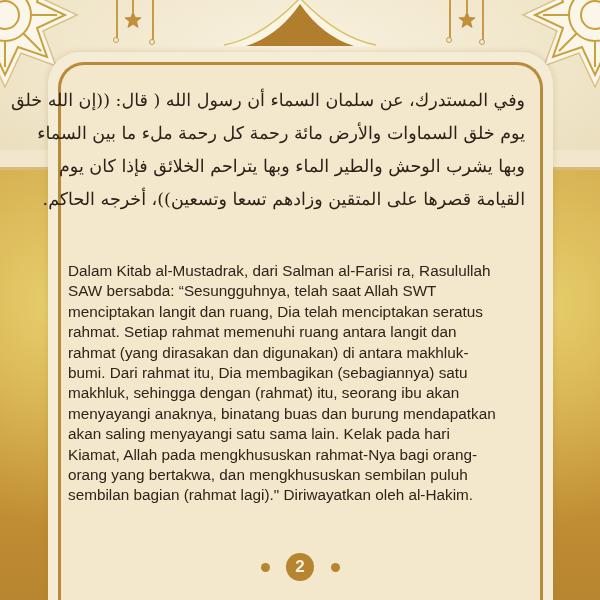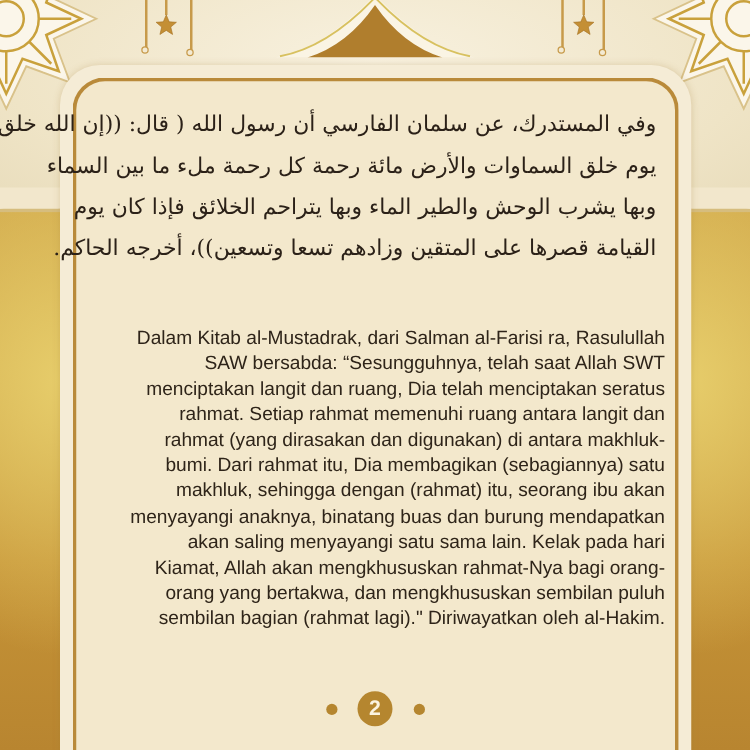--- a/index.html
+++ b/index.html
@@ -69,21 +69,21 @@
       position: absolute; left: 75px; top: 84px; width: 450px;
       direction: rtl; text-align: center;
       font-family: "DejaVu Serif", serif;
       font-size: 17.5px; line-height: 33px;
       color: #2b2118;
     }
     .arabic .line { display: block; white-space: nowrap; }
 
     .latin {
       position: absolute; left: 68px; top: 261px; width: 464px;
-      text-align: right;
+      text-align: left;
       font-family: "Liberation Sans", sans-serif;
       font-size: 15.3px; line-height: 20.4px;
       color: #2e2419;
     }
     .latin .line { display: block; white-space: nowrap; }
 
     .pager {
       position: absolute; left: 250px; top: 552px; width: 100px; height: 30px;
     }
     .pager-dot {
@@ -153,37 +153,37 @@
 <svg class="tri" viewBox="0 0 164 46">
   <path d="M2,46 Q40,40 82,-4 Q124,40 162,46 Z" fill="#faf4e4"></path>
   <path d="M6,45 Q44,38 82,-2 Q120,38 158,45" fill="none" stroke="#d8c160" stroke-width="1.5"></path>
   <path d="M28,46 Q60,36 82,4 Q104,36 136,46 Z" fill="#b07e2d"></path>
 </svg>
 
 <div class="card-outer"></div>
 <div class="card-inner"></div>
 
 <div class="arabic">
-  <span class="line">وفي المستدرك، عن سلمان الفارسي أن رسول الله ( قال: ((إن الله خلق</span>
+  <span class="line">وفي المستدرك، عن سلمان السماء أن رسول الله ( قال: ((إن الله خلق</span>
   <span class="line">يوم خلق السماوات والأرض مائة رحمة كل رحمة ملء ما بين السماء</span>
   <span class="line">وبها يشرب الوحش والطير الماء وبها يتراحم الخلائق فإذا كان يوم</span>
   <span class="line">القيامة قصرها على المتقين وزادهم تسعا وتسعين))، أخرجه الحاكم.</span>
 </div>
 
 <div class="latin">
   <span class="line">Dalam Kitab al-Mustadrak, dari Salman al-Farisi ra, Rasulullah</span>
   <span class="line">SAW bersabda: “Sesungguhnya, telah saat Allah SWT</span>
   <span class="line">menciptakan langit dan ruang, Dia telah menciptakan seratus</span>
   <span class="line">rahmat. Setiap rahmat memenuhi ruang antara langit dan</span>
   <span class="line">rahmat (yang dirasakan dan digunakan) di antara makhluk-</span>
   <span class="line">bumi. Dari rahmat itu, Dia membagikan (sebagiannya) satu</span>
   <span class="line">makhluk, sehingga dengan (rahmat) itu, seorang ibu akan</span>
   <span class="line">menyayangi anaknya, binatang buas dan burung mendapatkan</span>
   <span class="line">akan saling menyayangi satu sama lain. Kelak pada hari</span>
-  <span class="line">Kiamat, Allah akan mengkhususkan rahmat-Nya bagi orang-</span>
+  <span class="line">Kiamat, Allah pada mengkhususkan rahmat-Nya bagi orang-</span>
   <span class="line">orang yang bertakwa, dan mengkhususkan sembilan puluh</span>
   <span class="line">sembilan bagian (rahmat lagi)." Diriwayatkan oleh al-Hakim.</span>
 </div>
 
 <div class="pager">
   <div class="pager-dot" style="left:11px;"></div>
   <div class="pager-num">2</div>
   <div class="pager-dot" style="left:81px;"></div>
 </div>
 

